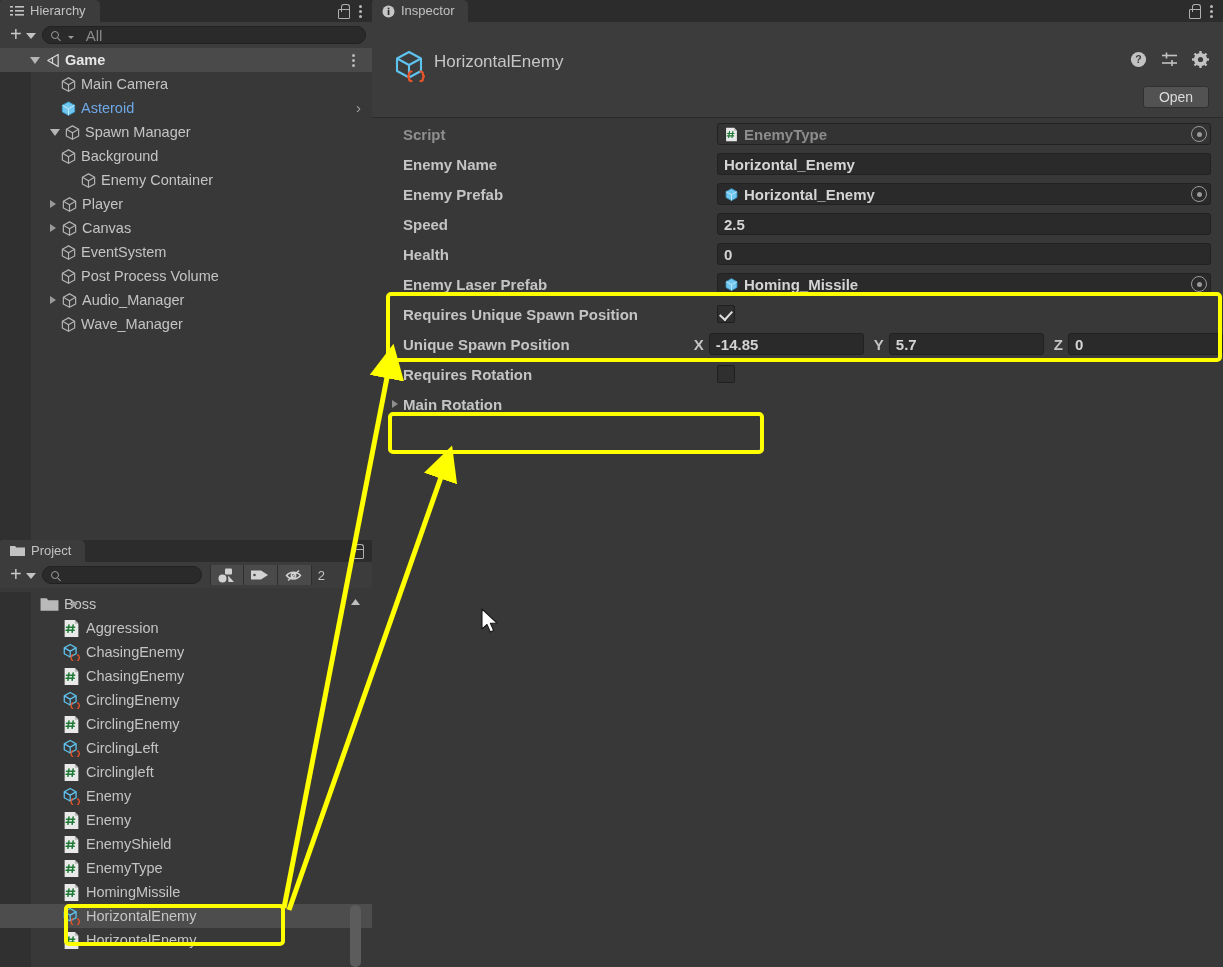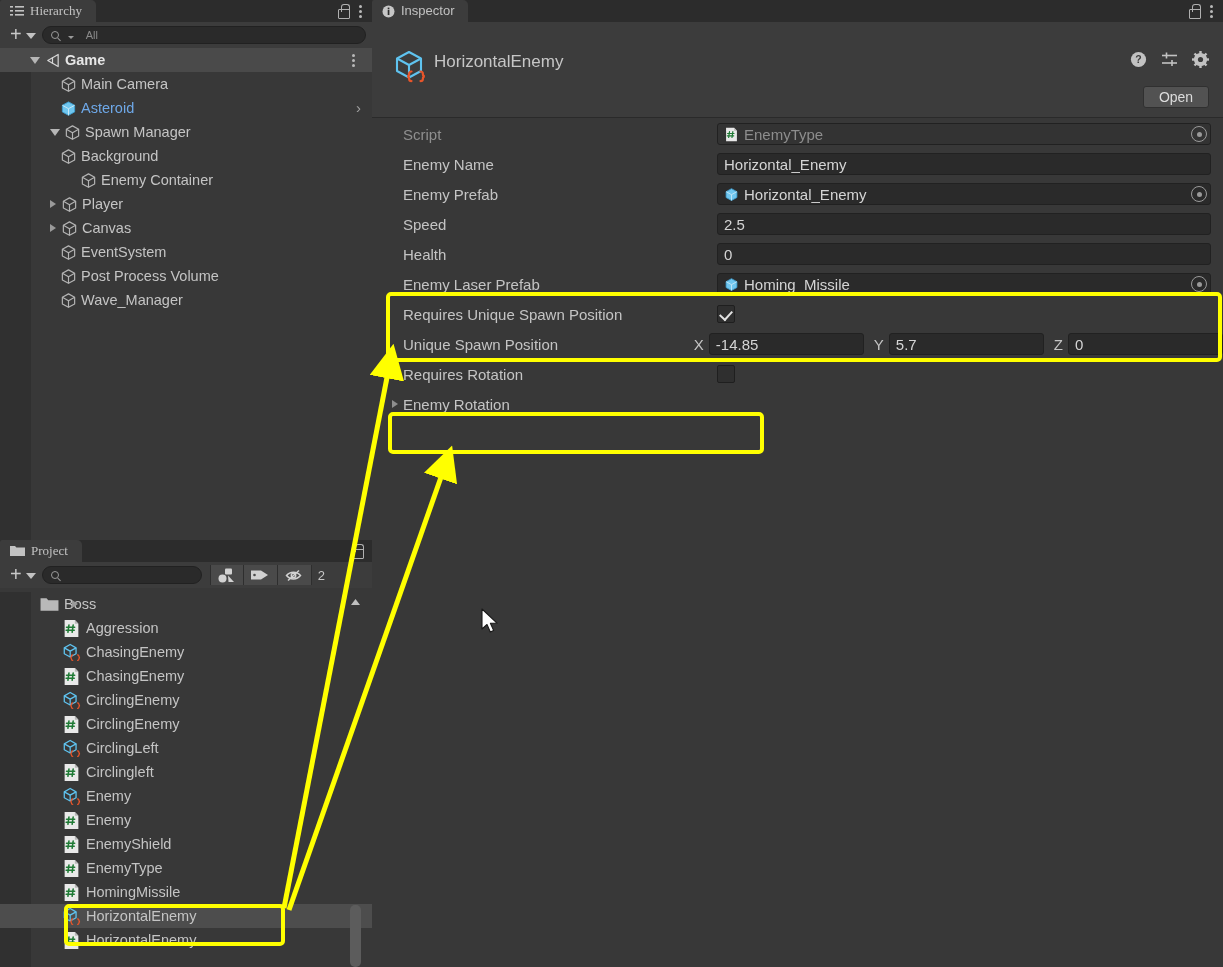--- a/index.html
+++ b/index.html
@@ -11,21 +11,20 @@
     -webkit-font-smoothing: antialiased;
   }
   #root { position: relative; width: 1223px; height: 967px; }
 
   
   .panel { position: absolute; background: #383838; }
   .tabbar {
     height: 22px; background: #2c2c2c;
     display: flex; align-items: stretch;
     position: relative;
-    font-family: Liberation Serif, serif;
   }
   .tab {
     display: flex; align-items: center; gap: 6px;
     padding: 0 14px 0 10px;
     background: #3c3c3c;
     color: #c2c2c2; font-size: 13px;
     border-top-right-radius: 5px;
     border-top-left-radius: 2px;
   }
   .tab .tab-label { line-height: 22px; }
@@ -64,21 +63,21 @@
   }
   .caret-down {
     width: 0; height: 0; border-left: 5px solid transparent;
     border-right: 5px solid transparent; border-top: 6px solid #c2c2c2;
     margin-top: 3px;
   }
   .searchbox {
     flex: 1; height: 18px; background: #2a2a2a;
     border: 1px solid #212121; border-radius: 9px;
     display: flex; align-items: center; padding: 0 8px; gap: 12px;
-    color: #8a8a8a; font-size: 11px;
+    color: #8a8a8a; font-size: 15px;
   }
   .mag {
     width: 8px; height: 8px; border: 1.4px solid #9a9a9a;
     border-radius: 50%; position: relative; flex: none;
   }
   .mag::after {
     content:""; position:absolute; right:-3px; bottom:-2px;
     width:4px; height:1.4px; background:#9a9a9a; transform: rotate(45deg);
   }
   .mag-caret {
@@ -159,21 +158,21 @@
   }
   .insp-obj-name {
     position:absolute; left:62px; top:30px; color:#c6c6c6; font-size:17px;
   }
   .insp-icons { position:absolute; right:14px; top:29px; display:flex; gap:14px; align-items:center; }
   .open-btn {
     position:absolute; right:14px; top:64px; width:66px; height:22px;
     background:#525252; border:1px solid #303030; border-radius:3px;
     color:#dcdcdc; font-size:14px; display:flex; align-items:center; justify-content:center;
   }
-  .prop-list { position:absolute; left:0; top:119px; right:0; bottom:0; }
+  .prop-list { position:absolute; left:0; top:119px; right:0; bottom:0;font-weight:bold; }
   .prow {
     height:30px; display:flex; align-items:center; position:relative;
   }
   .prow .plabel {
     width:345px; padding-left:31px; color:#c4c4c4; font-size:15px;
     white-space:nowrap;
   }
   .prow.disabled .plabel { color:#8f8f8f; }
   .field {
     height:22px; background:#2a2a2a; border:1px solid #212121; border-radius:3px;
@@ -382,20 +381,33 @@
             <span style="display: inline-flex; align-items: center; justify-content: center; width: 17px; height: 17px; flex: 0 0 auto;">
               <svg width="17" height="17" viewBox="0 0 18 18">
                 <g fill="none" stroke="#b4b4b4" stroke-width="1.25" stroke-linejoin="round">
                   <path d="M9 2 L15.5 5.6 L15.5 12.6 L9 16.2 L2.5 12.6 L2.5 5.6 z"></path>
                   <path d="M2.5 5.6 L9 9.2 L15.5 5.6"></path>
                   <path d="M9 9.2 L9 16.2"></path>
                 </g>
               </svg>
             </span>
             <span class="lbl">Post Process Volume</span>
+          </div>
+          <div class="h-row">
+            <span class="foldout " style="margin-left: 50px; margin-right: 5px;"></span>
+            <span style="display: inline-flex; align-items: center; justify-content: center; width: 17px; height: 17px; flex: 0 0 auto;">
+              <svg width="17" height="17" viewBox="0 0 18 18">
+                <g fill="none" stroke="#b4b4b4" stroke-width="1.25" stroke-linejoin="round">
+                  <path d="M9 2 L15.5 5.6 L15.5 12.6 L9 16.2 L2.5 12.6 L2.5 5.6 z"></path>
+                  <path d="M2.5 5.6 L9 9.2 L15.5 5.6"></path>
+                  <path d="M9 9.2 L9 16.2"></path>
+                </g>
+              </svg>
+            </span>
+            <span class="lbl">Audio_Manager</span>
           </div>
           <div class="h-row">
             <span class="foldout blank" style="margin-left: 50px; margin-right: 10px;"></span>
             <span style="display: inline-flex; align-items: center; justify-content: center; width: 17px; height: 17px; flex: 0 0 auto;">
               <svg width="17" height="17" viewBox="0 0 18 18">
                 <g fill="none" stroke="#b4b4b4" stroke-width="1.25" stroke-linejoin="round">
                   <path d="M9 2 L15.5 5.6 L15.5 12.6 L9 16.2 L2.5 12.6 L2.5 5.6 z"></path>
                   <path d="M2.5 5.6 L9 9.2 L15.5 5.6"></path>
                   <path d="M9 9.2 L9 16.2"></path>
                 </g>
@@ -858,21 +870,21 @@
                 <span>0</span>
               </span>
             </span>
           </div>
           <div class="prow">
             <span class="plabel">Requires Rotation</span>
             <span class="chk"></span>
           </div>
           <div class="prow">
             <span class="foldarrow"></span>
-            <span class="plabel">Enemy Rotation</span>
+            <span class="plabel">Main Rotation</span>
           </div>
         </div>
     </div>
   </div>
 
   <svg id="overlay" width="1223" height="967" viewBox="0 0 1223 967">
     <defs>
       <marker id="ah" markerWidth="7" markerHeight="7" refX="3.3" refY="3.5" orient="auto">
         <path d="M0,0 L7,3.5 L0,7 z" fill="#ffff00"></path>
       </marker>

